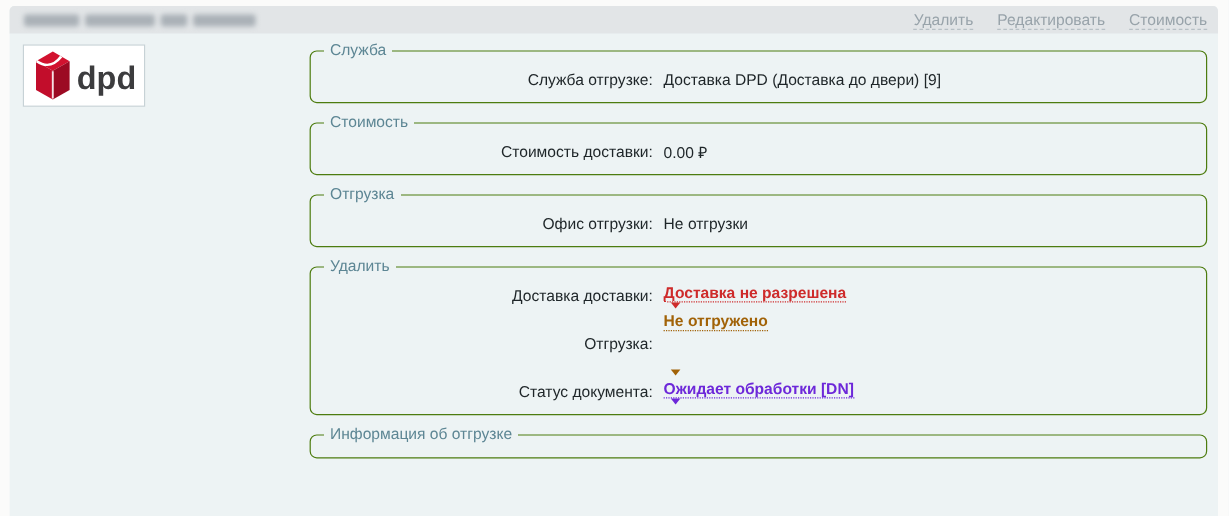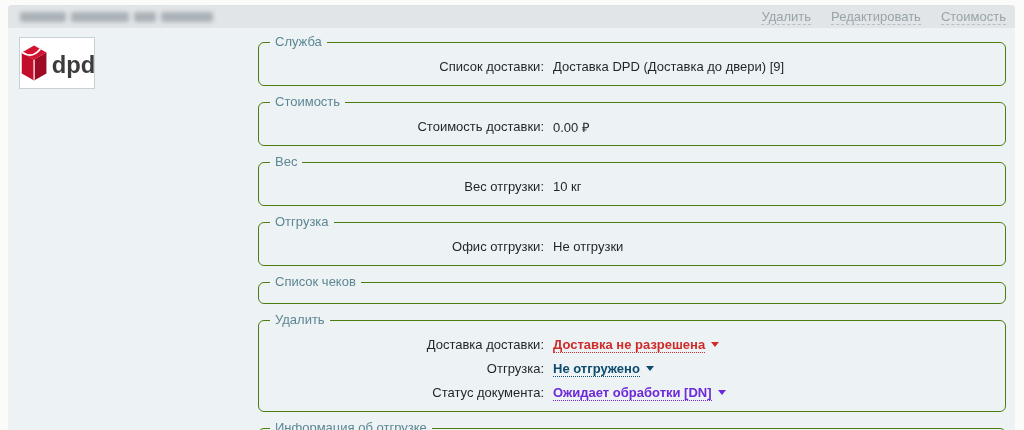--- a/index.html
+++ b/index.html
@@ -22,36 +22,36 @@
   .redacted { display:flex; gap:5px; align-items:center; filter:blur(2px); }
   .redacted i { display:block; height:10px; background:#aab1b7; border-radius:2px; }
   .hdr-links { display:flex; gap:20px; }
   .hdr-link {
     color:#98a3aa; cursor:pointer; line-height:15px;
     border-bottom:1px dashed #b7c0c5; text-decoration:none;
   }
   .panel-body { display:flex; padding:7px 9px 0 11px; }
   .left-col { width:239px; flex:none; padding-top:2px; }
   .logo-box {
-    width:76px; height:52px; background:#ffffff;
+    width:102px; height:52px; background:#ffffff;
     border:1px solid #c7d2d6; display:flex; align-items:center; justify-content:center;
   }
   .right-col { flex:1; }
   fieldset.sect {
     border:1px solid #4d7c0f; border-radius:6px; background:transparent;
     margin:0 0 9px 0; padding:4px 10px 8px 10px; min-width:0;
   }
   fieldset.sect legend {
     color:#5d8694; padding:0 5px; margin-left:1px; line-height:14px;
   }
   fieldset.sect.empty { padding-bottom:10px; }
   .row { display:flex; align-items:center; min-height:21px; margin-top:3px; }
   .lbl { width:284px; flex:none; text-align:right; padding-right:9px; color:#1e2528; }
   .val { display:flex; align-items:center; color:#1e2528; }
-  .status { font-weight:bold; cursor:pointer; display:inline-flex; align-items:center; }
+  .status { font-weight:bold; cursor:pointer; display:inline-flex; align-items:flex-start;flex-direction:column; }
   .status-text { border-bottom:1px dotted currentColor; }
   .caret {
     display:inline-block; margin-left:6px; width:0; height:0;
     border-left:4px solid transparent; border-right:4px solid transparent;
     border-top:5px solid currentColor;
   }
 </style>
 </head>
 <body>
 
@@ -80,63 +80,53 @@
           <path d="M3,9 Q14,16.5 22,5.5 L24,6.8 Q14,19 2,10.8 Z" fill="#ffffff"></path>
           <path d="M15.2,18.4 L16.8,18.4 L16.8,41 L15.2,41 Z" fill="#ffffff" opacity="0.85"></path>
           <text x="36" y="33" font-size="27" font-weight="bold" fill="#3c3c3e" font-family="Liberation Sans, sans-serif">dpd</text>
         </svg>
       </div>
     </div>
     <div class="right-col">
         <fieldset class="sect">
           <legend>Служба</legend>
           <div class="row">
-            <div class="lbl">Список доставки:</div>
+            <div class="lbl">Служба отгрузке:</div>
             <div class="val">Доставка DPD (Доставка до двери) [9]</div>
           </div>
         </fieldset>
         <fieldset class="sect">
           <legend>Стоимость</legend>
           <div class="row">
             <div class="lbl">Стоимость доставки:</div>
             <div class="val">0.00 ₽</div>
           </div>
         </fieldset>
         <fieldset class="sect">
-          <legend>Вес</legend>
-          <div class="row">
-            <div class="lbl">Вес отгрузки:</div>
-            <div class="val">10 кг</div>
-          </div>
-        </fieldset>
-        <fieldset class="sect">
           <legend>Отгрузка</legend>
           <div class="row">
             <div class="lbl">Офис отгрузки:</div>
             <div class="val">Не отгрузки</div>
           </div>
-        </fieldset>
-        <fieldset class="sect empty">
-          <legend>Список чеков</legend>
         </fieldset>
         <fieldset class="sect">
           <legend>Удалить</legend>
           <div class="row">
             <div class="lbl">Доставка доставки:</div>
             <div class="val">
               <span class="status" style="color: rgb(206, 43, 43);">
                 <span class="status-text">Доставка не разрешена</span>
                 <span class="caret"></span>
               </span>
             </div>
           </div>
           <div class="row">
             <div class="lbl">Отгрузка:</div>
             <div class="val">
-              <span class="status" style="color: #0c4a6e;">
+              <span class="status" style="color: #a16207; gap: 32px;">
                 <span class="status-text">Не отгружено</span>
                 <span class="caret"></span>
               </span>
             </div>
           </div>
           <div class="row">
             <div class="lbl">Статус документа:</div>
             <div class="val">
               <span class="status" style="color: #6d28d9;">
                 <span class="status-text">Ожидает обработки [DN]</span>

